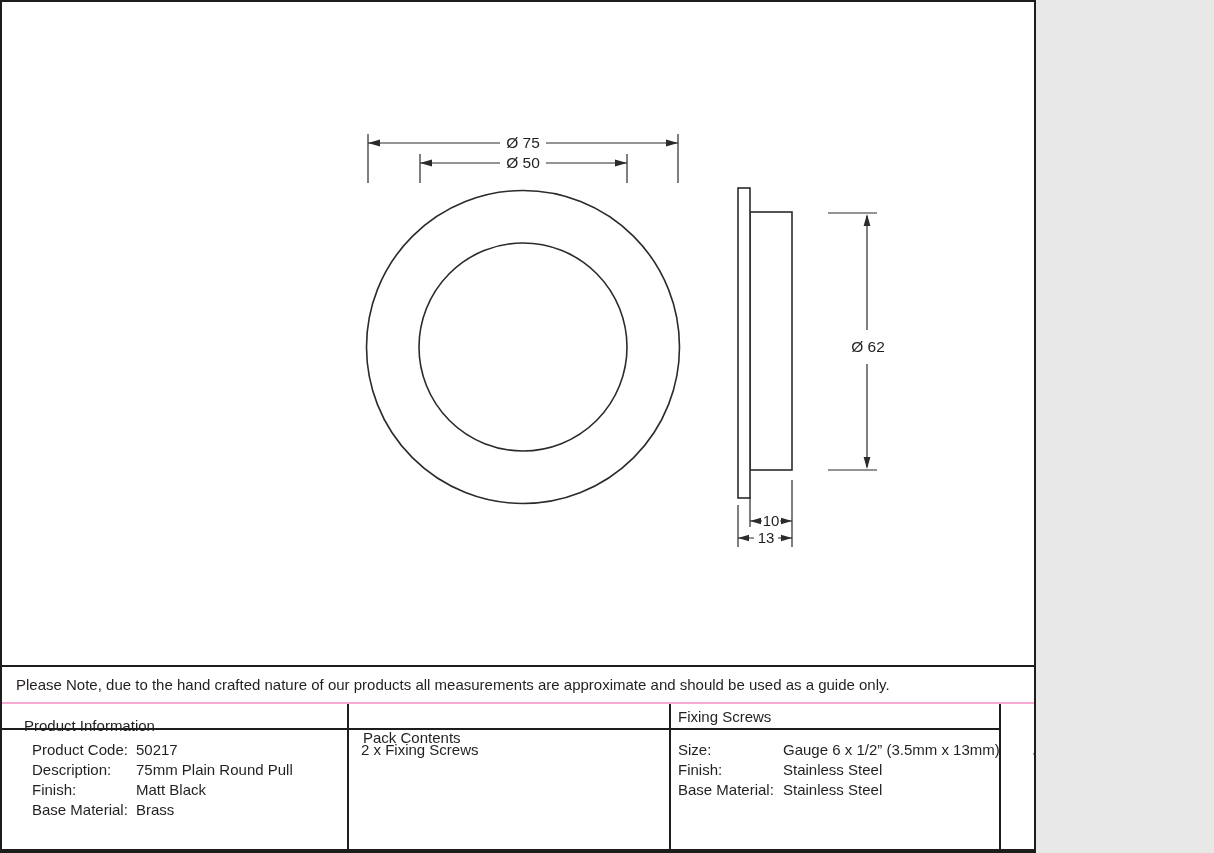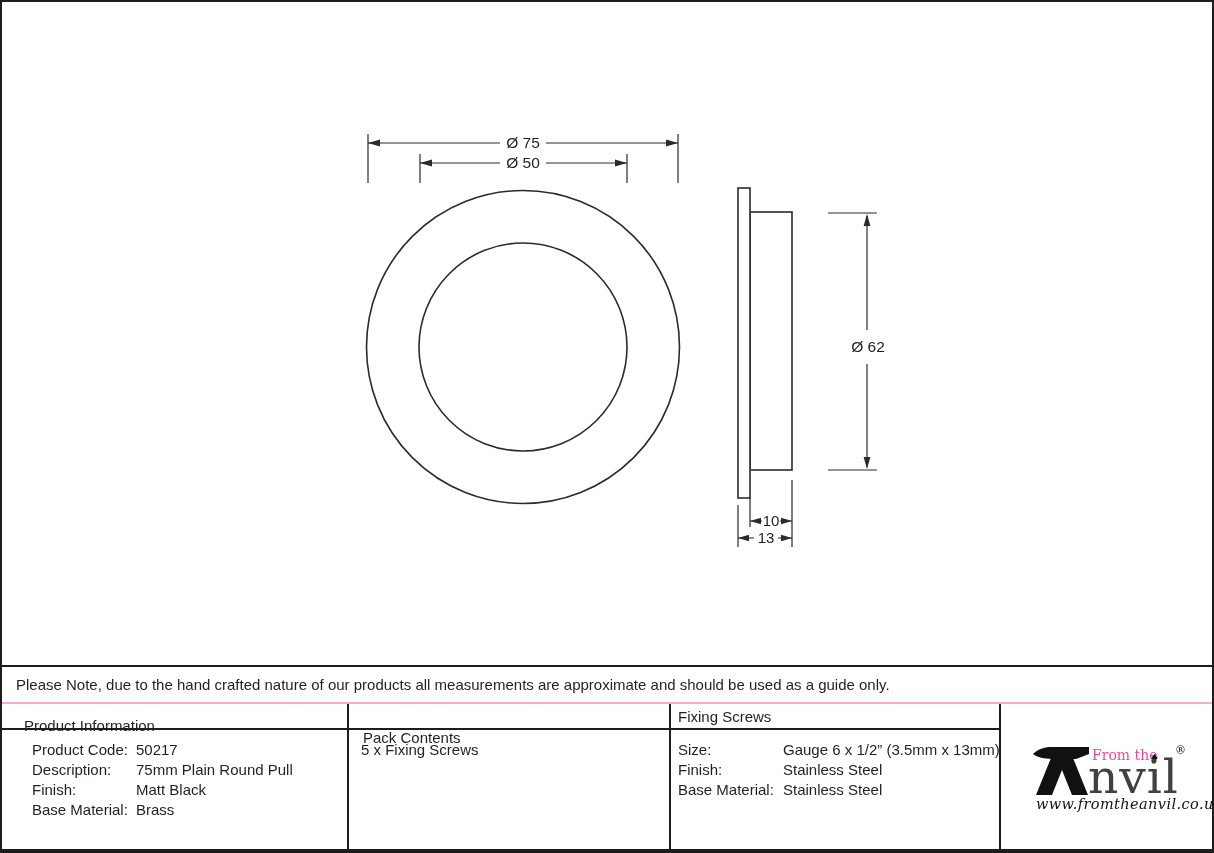--- a/index.html
+++ b/index.html
@@ -1,18 +1,18 @@
 <!DOCTYPE html>
 <html><head>
 <meta charset="utf-8">
 <style>
   html,body { margin:0; padding:0; background:#e8e8e8; }
   .sheet {
     position:relative;
-    width:1214px; height:853px;
+    width:1036px; height:853px;
     background:#ffffff;
     font-family:"Liberation Sans", sans-serif;
     color:#231f20;
     overflow:hidden;
     box-sizing:border-box;
   }
   .outer-border {
     position:absolute; inset:0;
     border:2px solid #1d1d1d;
     border-bottom-width:4px;
@@ -150,21 +150,21 @@
       <span class="kv-label">Finish:</span>
       <span class="kv-value">Matt Black</span>
     </div>
     <div class="kv-row">
       <span class="kv-label">Base Material:</span>
       <span class="kv-value">Brass</span>
     </div>
   </div>
 
   <div class="list-block" style="left:361px; width:300px;">
-    <div>5 x Fixing Screws</div>
+    <div>2 x Fixing Screws</div>
   </div>
 
   <div class="kv-block" style="left:678px; width:316px;">
     <div class="kv-row">
       <span class="kv-label" style="width:105px;">Size:</span>
       <span class="kv-value">Gauge 6 x 1/2” (3.5mm x 13mm)</span>
     </div>
     <div class="kv-row">
       <span class="kv-label" style="width:105px;">Finish:</span>
       <span class="kv-value">Stainless Steel</span>

